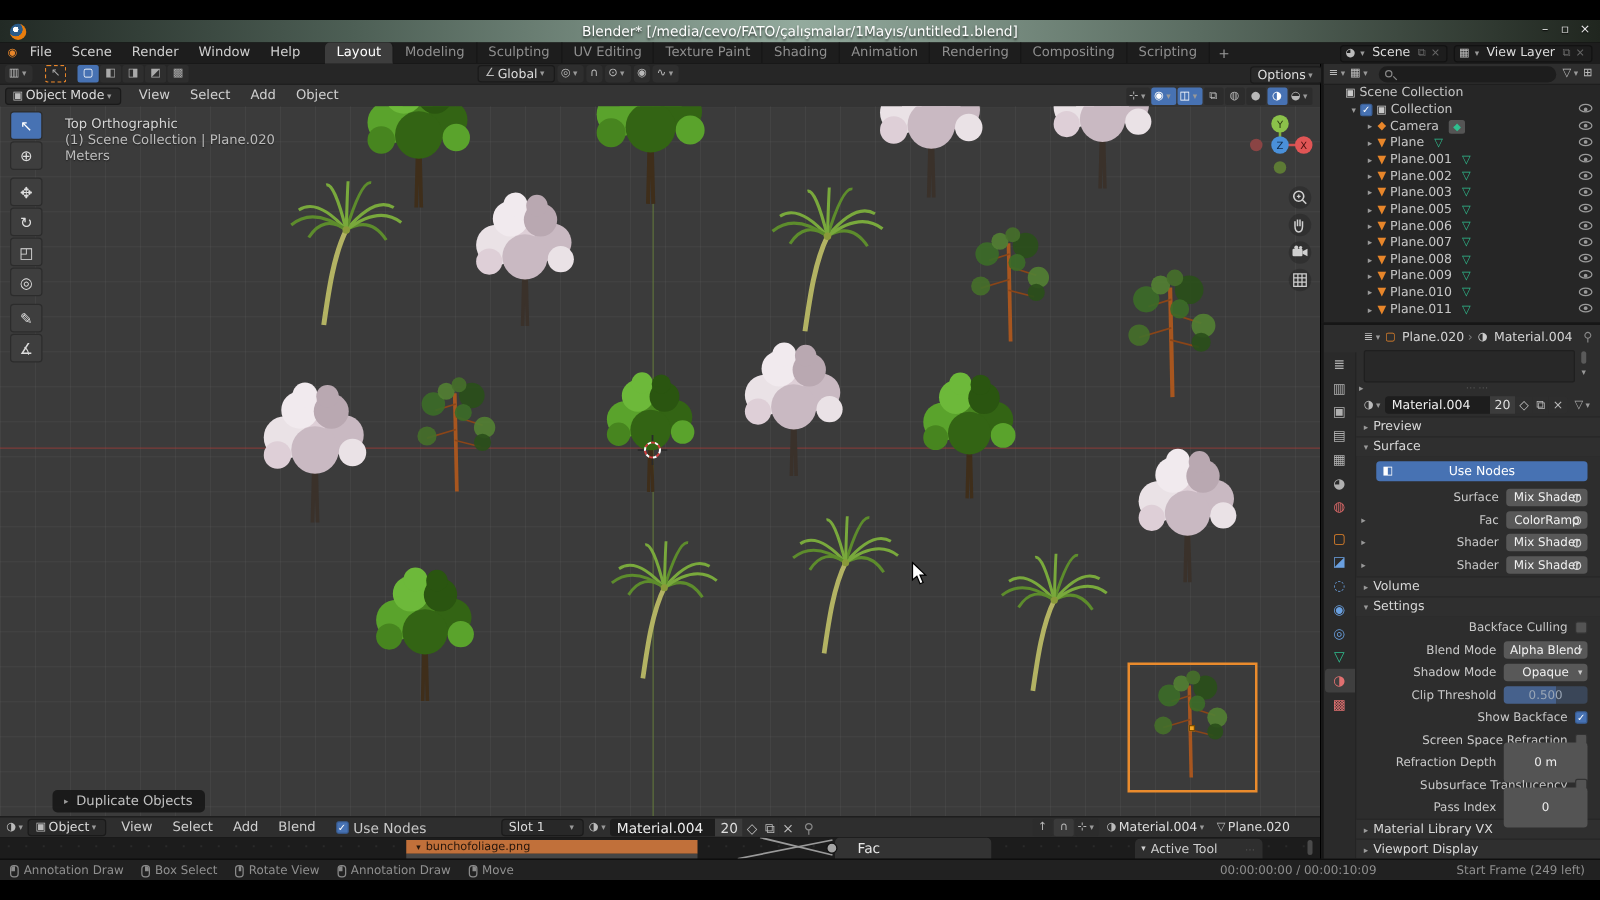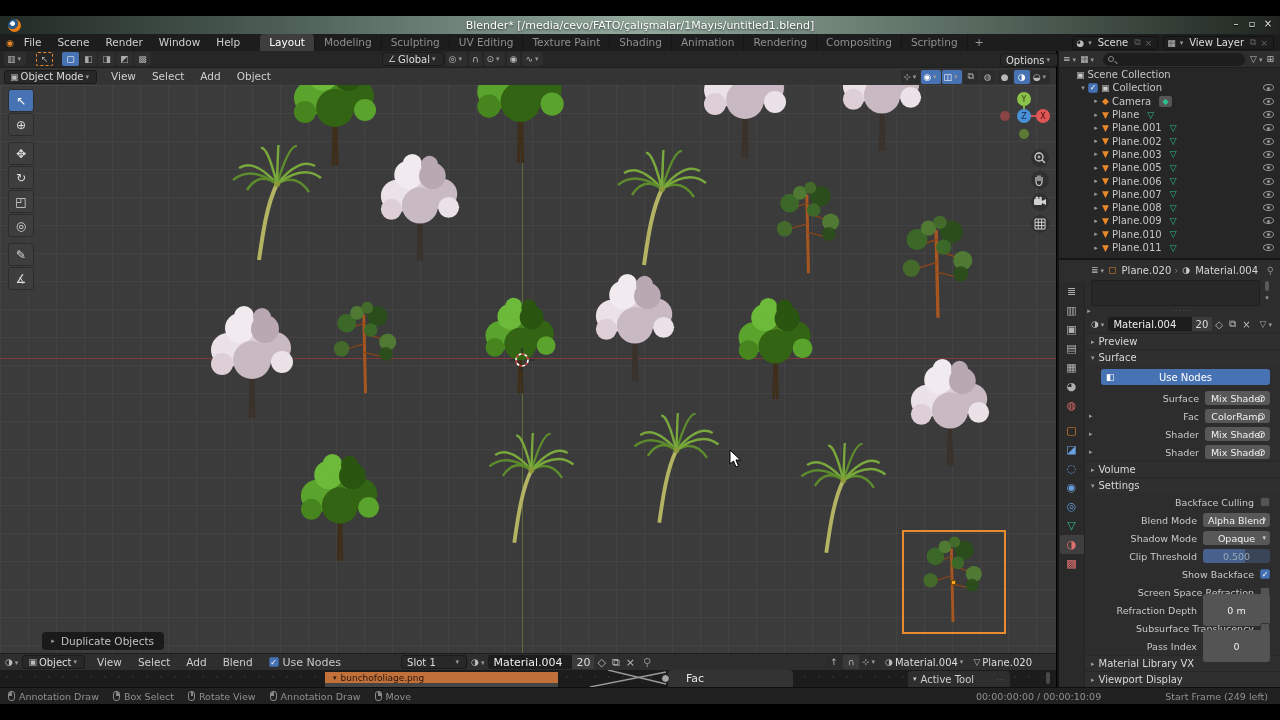--- a/index.html
+++ b/index.html
@@ -130,21 +130,21 @@
      display:flex;align-items:center;color:#cfcfcf;font-size:10px;padding:0 5px;}
   #shc-scroll{position:absolute;left:1046px;top:2px;width:4px;height:12px;background:#4a4a4a;border-radius:2px;}
 
   
   #statusbar{left:0;top:687px;width:1280px;height:17px;background:#212121;border-top:1px solid #0e0e0e;
      display:flex;align-items:center;color:#909090;font-size:9.5px;padding:0 8px;}
   .mouseico{display:inline-block;width:7px;height:10px;border:1px solid #8a8a8a;border-radius:3px;position:relative;margin-right:4px;}
   .mouseico.lmb::after{content:"";position:absolute;left:0;top:0;width:3px;height:4px;background:#8a8a8a;border-radius:2px 0 0 0;}
   .mouseico.rmb::after{content:"";position:absolute;right:0;top:0;width:3px;height:4px;background:#8a8a8a;border-radius:0 2px 0 0;}
   .mouseico.mmb::after{content:"";position:absolute;left:2px;top:0;width:2.5px;height:4px;background:#8a8a8a;}
-  .hint{display:flex;align-items:flex-start;margin-right:14px;white-space:nowrap;}
+  .hint{display:flex;align-items:flex-end;margin-right:14px;white-space:nowrap;}
   #sb-right{margin-left:auto;display:flex;align-items:center;white-space:nowrap;}
 
   .tree{position:absolute;}
   svg{display:block;}
 </style>
 </head>
 <body>
 
 <div id="root">
 
@@ -547,20 +547,25 @@
             <circle cx="26" cy="-10" r="10" fill="#527f33" opacity="0.92"></circle>
             <circle cx="-28" cy="-2" r="9" fill="#456f2a" opacity="0.92"></circle>
             <circle cx="6" cy="-24" r="8" fill="#3c6b28" opacity="0.92"></circle>
             <circle cx="24" cy="4" r="8" fill="#2a4f1a" opacity="0.92"></circle>
             <circle cx="-10" cy="-44" r="8" fill="#527f33" opacity="0.92"></circle>
             <circle cx="2" cy="-50" r="7" fill="#456f2a" opacity="0.92"></circle>
           </svg>
         </div>
       </div>
     <div class="abs" id="sel-box"></div>
+    <div class="abs" id="vp-overlay">
+      <div>Top Orthographic</div>
+      <div>(1) Scene Collection | Plane.020</div>
+      <div>Meters</div>
+    </div>
     <div class="abs" id="vp-toolbar">
         <div class="vtb active">↖</div>
         <div class="vtb">⊕</div>
         <div class="vtb gap">✥</div>
         <div class="vtb">↻</div>
         <div class="vtb">◰</div>
         <div class="vtb">◎</div>
         <div class="vtb gap">✎</div>
         <div class="vtb">∡</div>
       </div>

